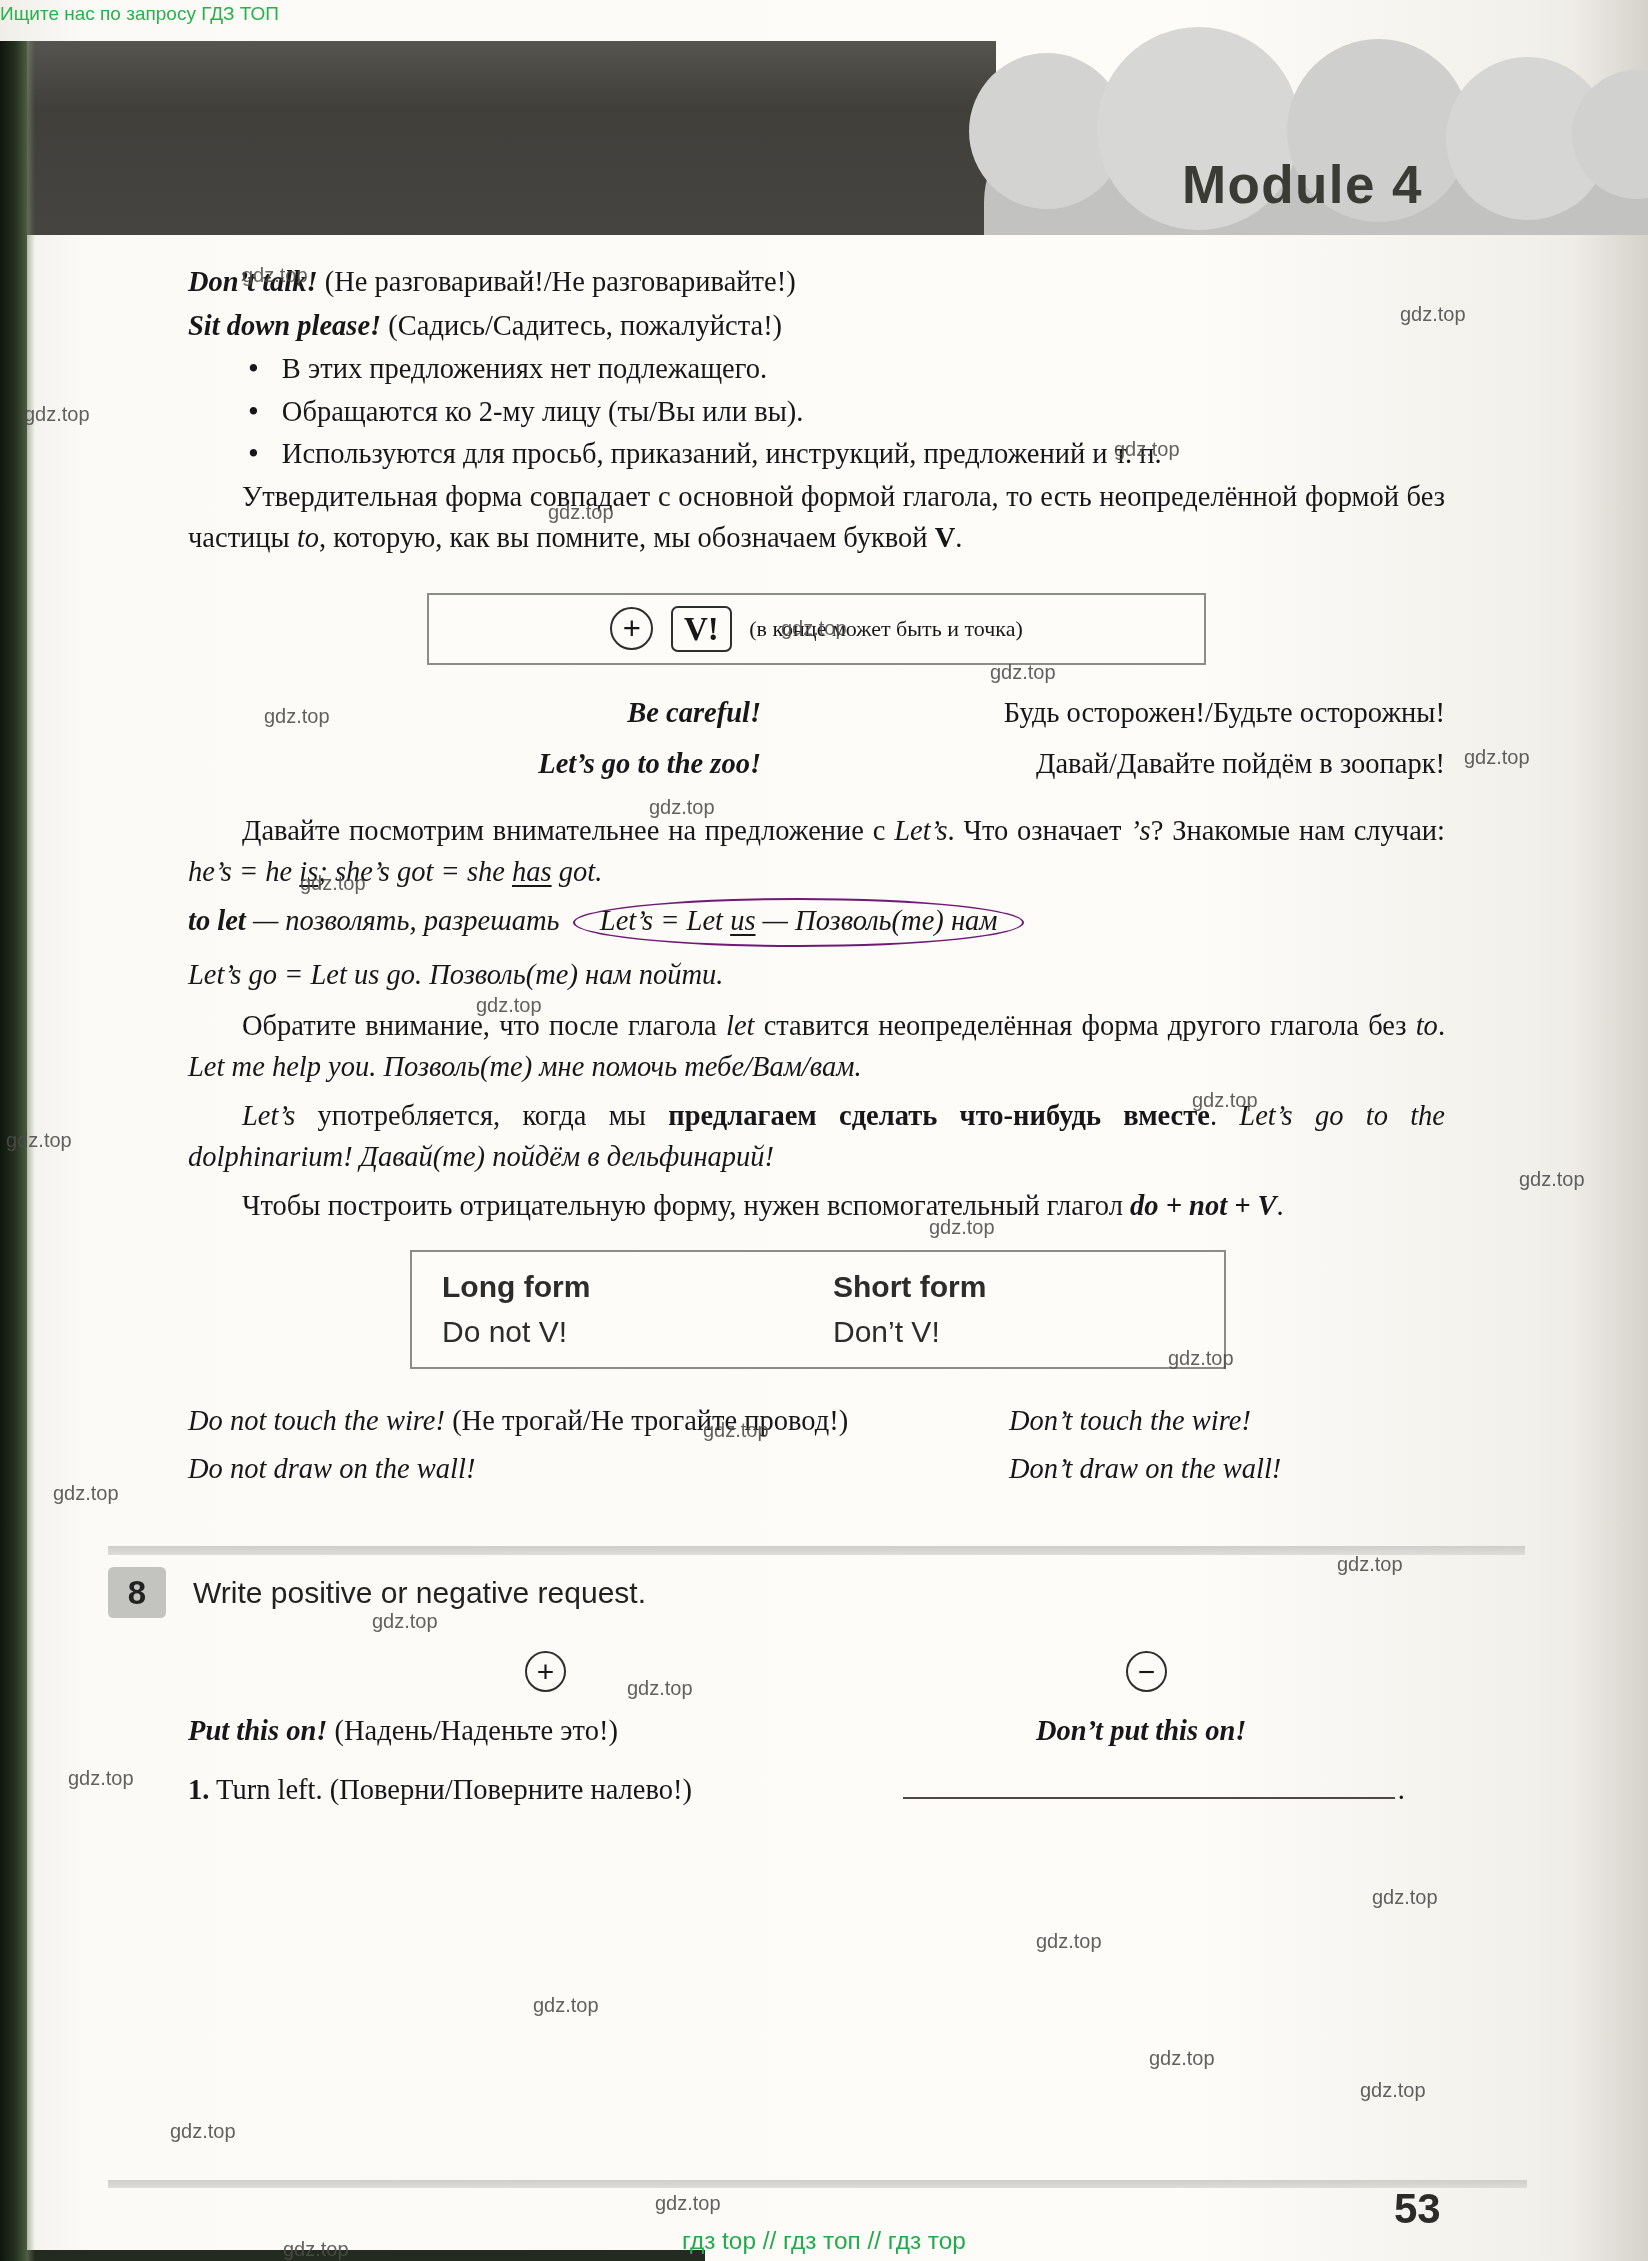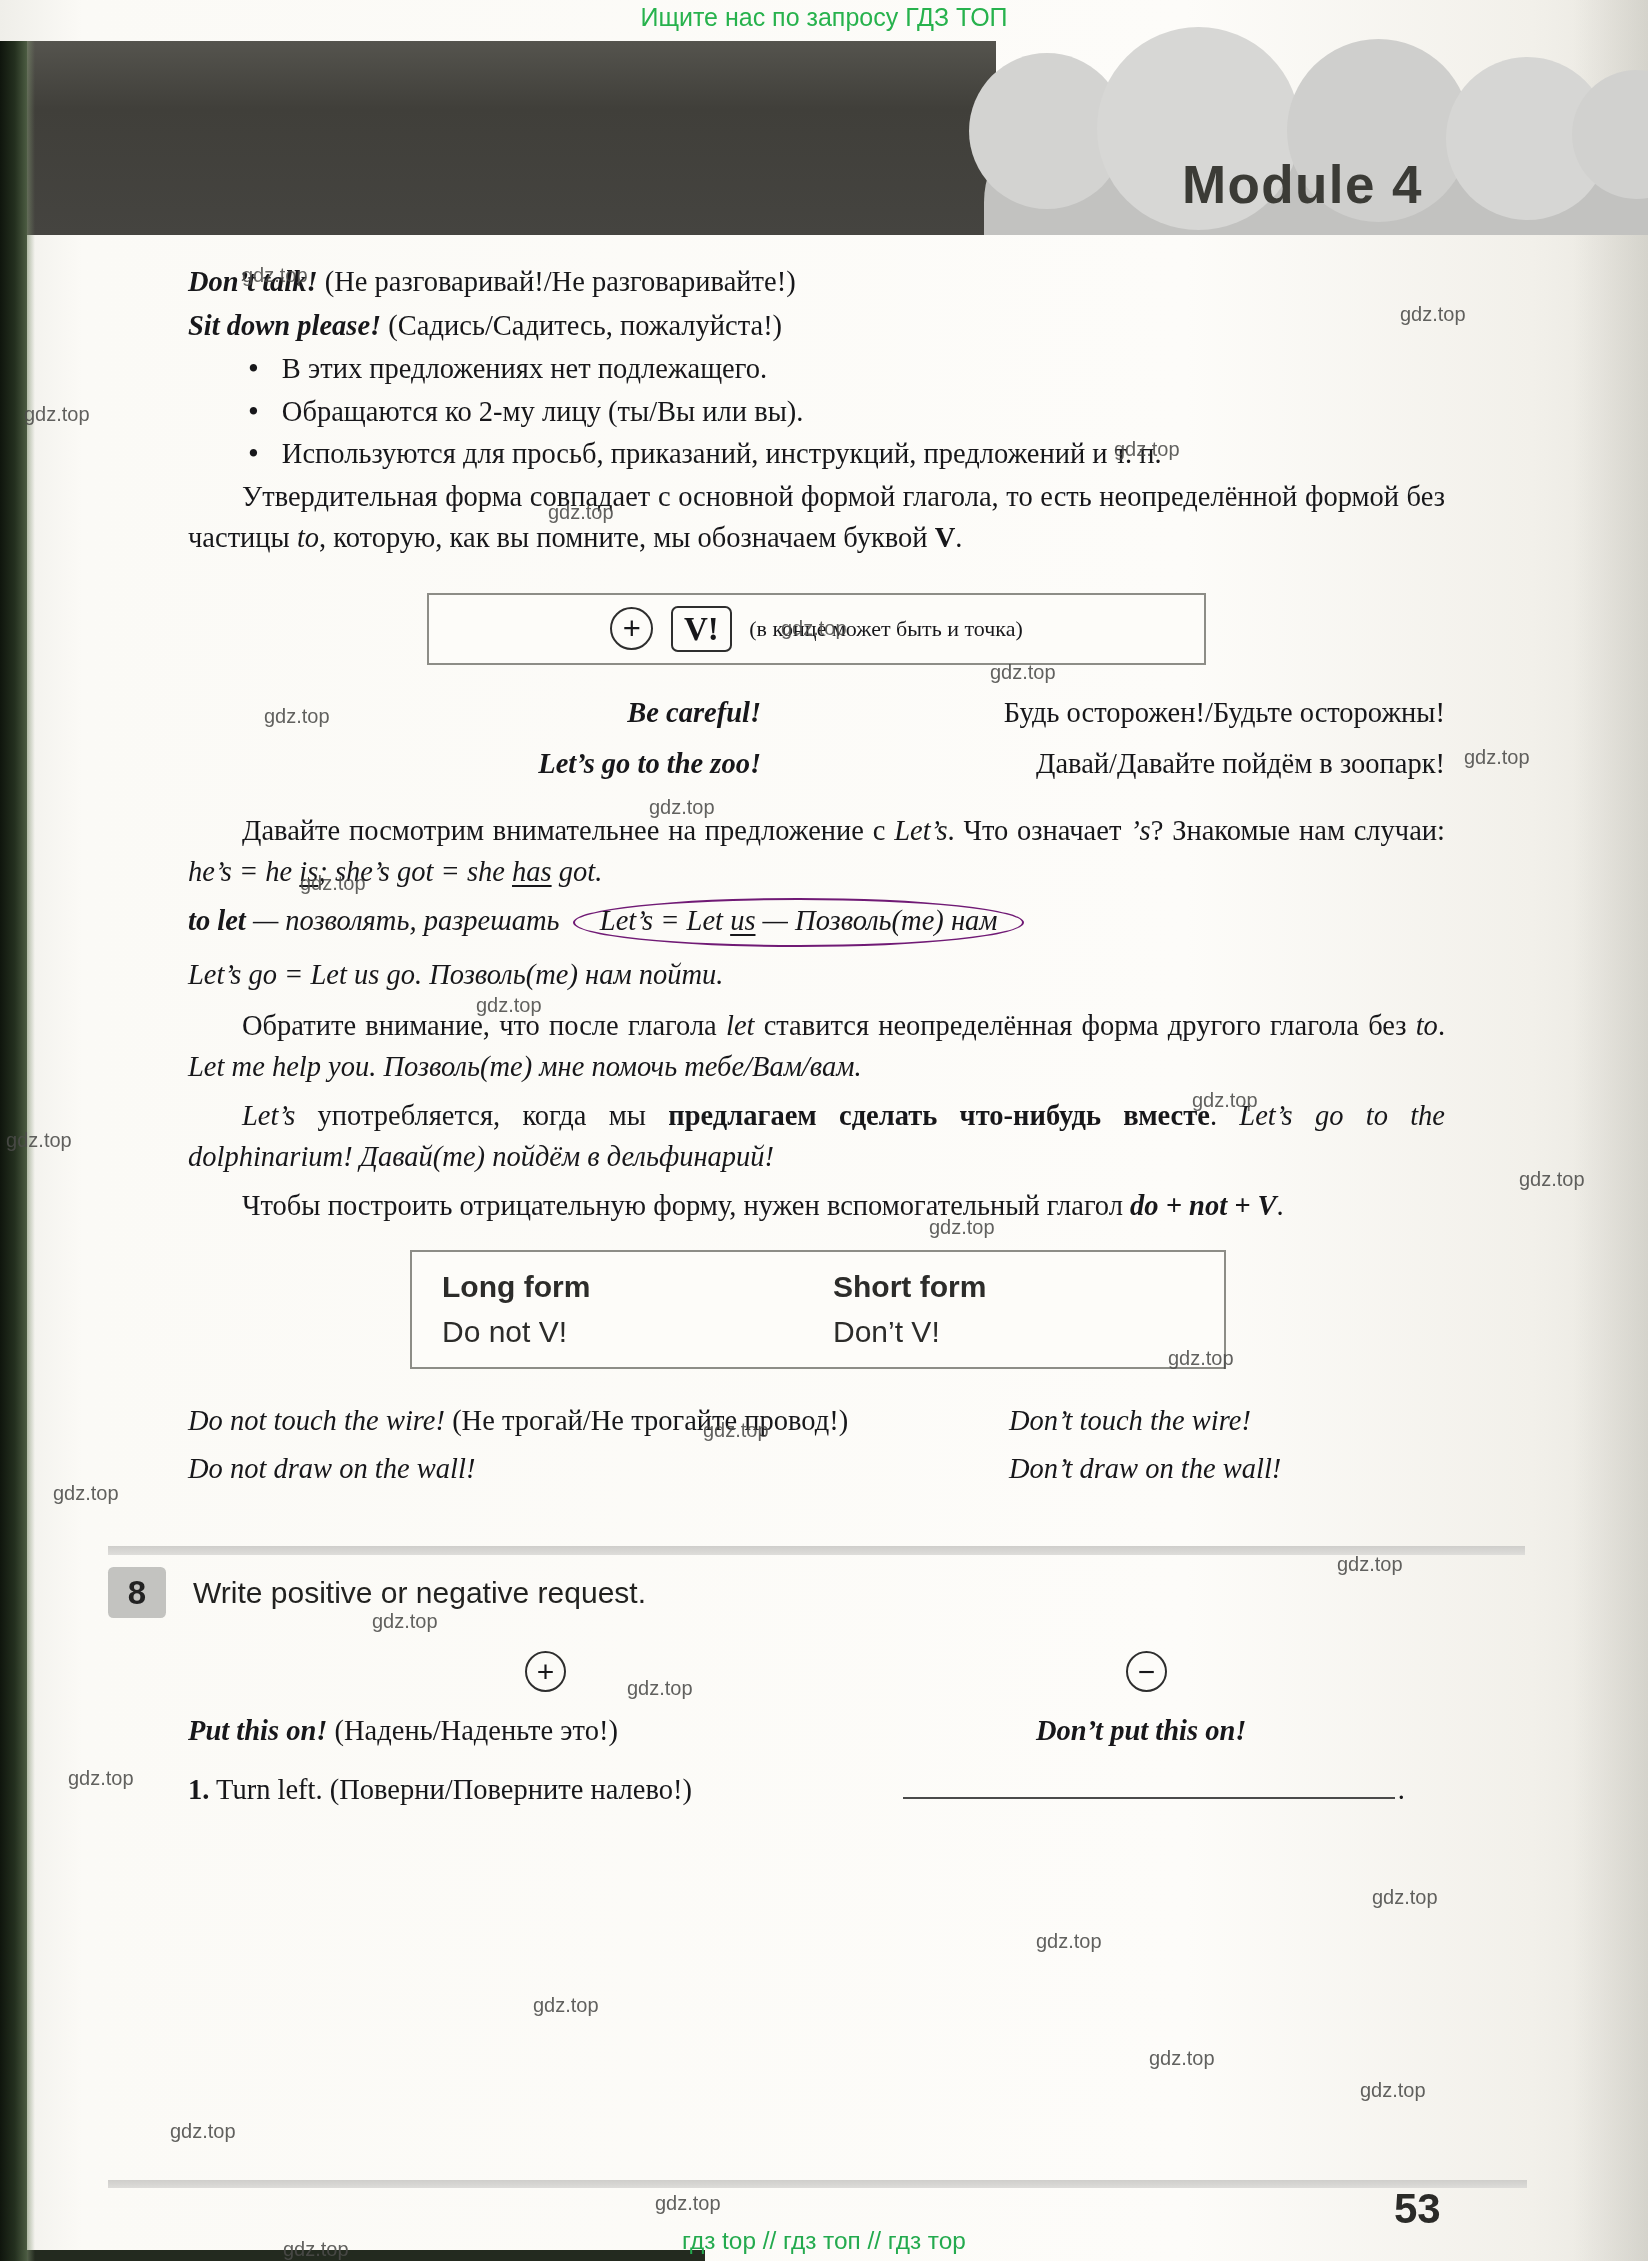--- a/index.html
+++ b/index.html
@@ -7,22 +7,22 @@
   body {
     position:relative; overflow:hidden;
     background:#e9e8e4;
     font-family:"Liberation Serif", serif;
     color:#17171a;
   }
   .paper { position:absolute; inset:0;
     background:linear-gradient(90deg,#efeee9 0%,#fbfaf6 5%,#fdfcf9 72%,#f2f0ea 93%,#e8e6df 100%); }
   .right-shade { position:absolute; right:0; top:0; width:75px; height:100%;
     background:linear-gradient(270deg, rgba(110,110,100,.16), rgba(0,0,0,0)); }
-  .top-link { position:absolute; top:2.7px; left:0; width:100%; text-align:center;
-    font-family:"Liberation Sans", sans-serif; font-size:25px; color:#27b24d; }
+  .top-link { position:absolute; top:2.7px; left:0; width:100%; text-align:left;
+    font-family:"Liberation Sans", sans-serif; font-size:19px; color:#27b24d; }
   .top-band { position:absolute; left:0; top:41px; width:996px; height:194px;
     background:linear-gradient(180deg,#55544e 0%,#403f3a 35%,#454440 100%); }
   .spine { position:absolute; left:0; top:41px; width:27px; height:2221px; z-index:7;
     background:linear-gradient(90deg,#0f150d 0%,#24301f 55%,#4c5c42 100%); }
   .spine-edge { position:absolute; left:27px; top:41px; width:8.1px; height:2221px; z-index:7;
     background:linear-gradient(90deg, rgba(125,143,110,.55), rgba(125,143,110,0)); }
   .bottom-edge { position:absolute; left:0; top:2250px; width:705px; height:11px;
     background:#232a1f; z-index:6; }
   .module-band { position:absolute; left:984px; top:114px; width:665px; height:121px;
     background:#c2c2c0; border-radius:88px 0 0 0; }

